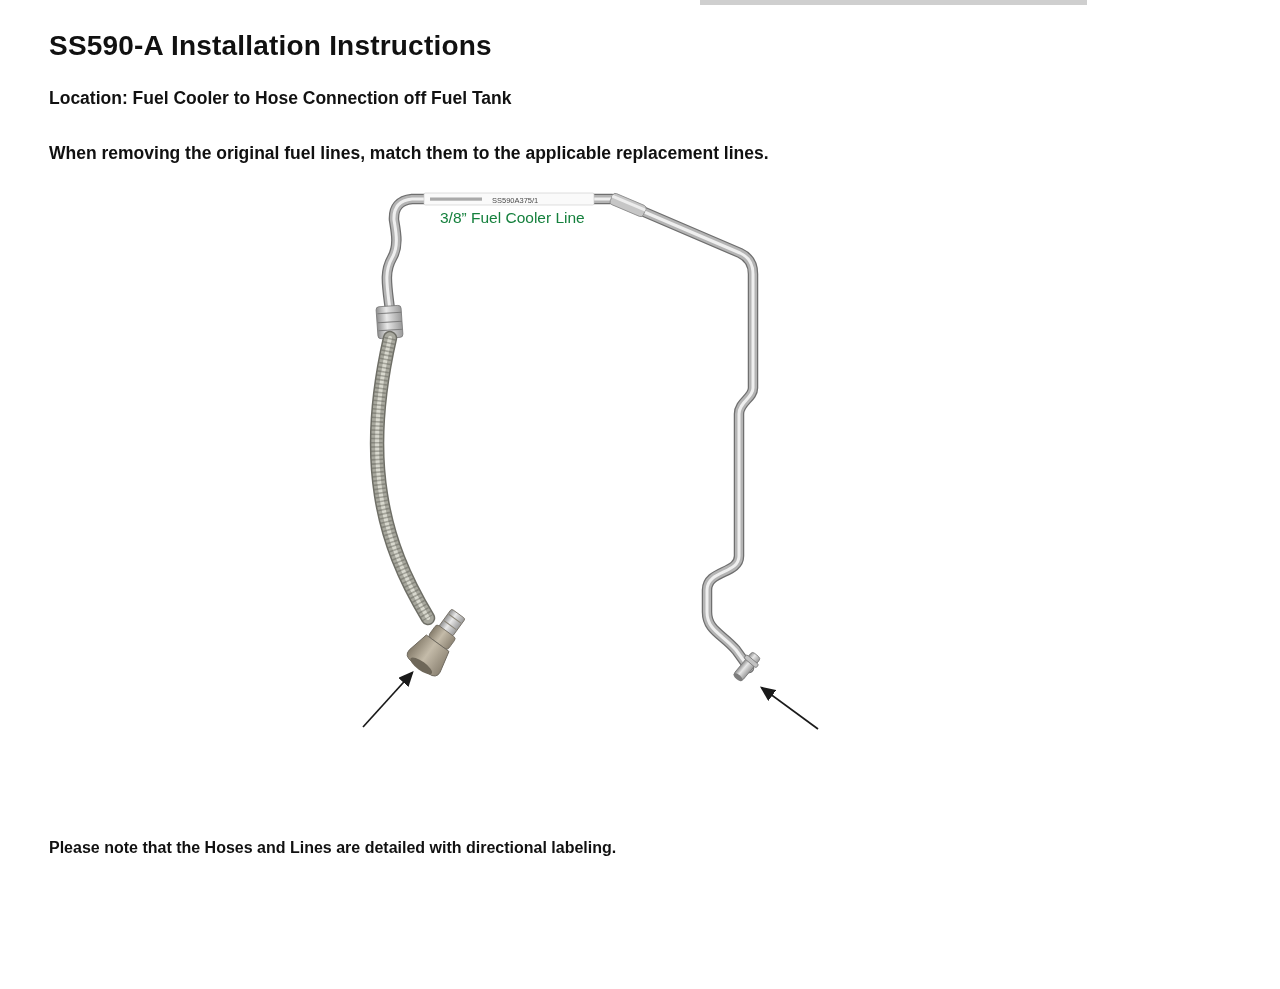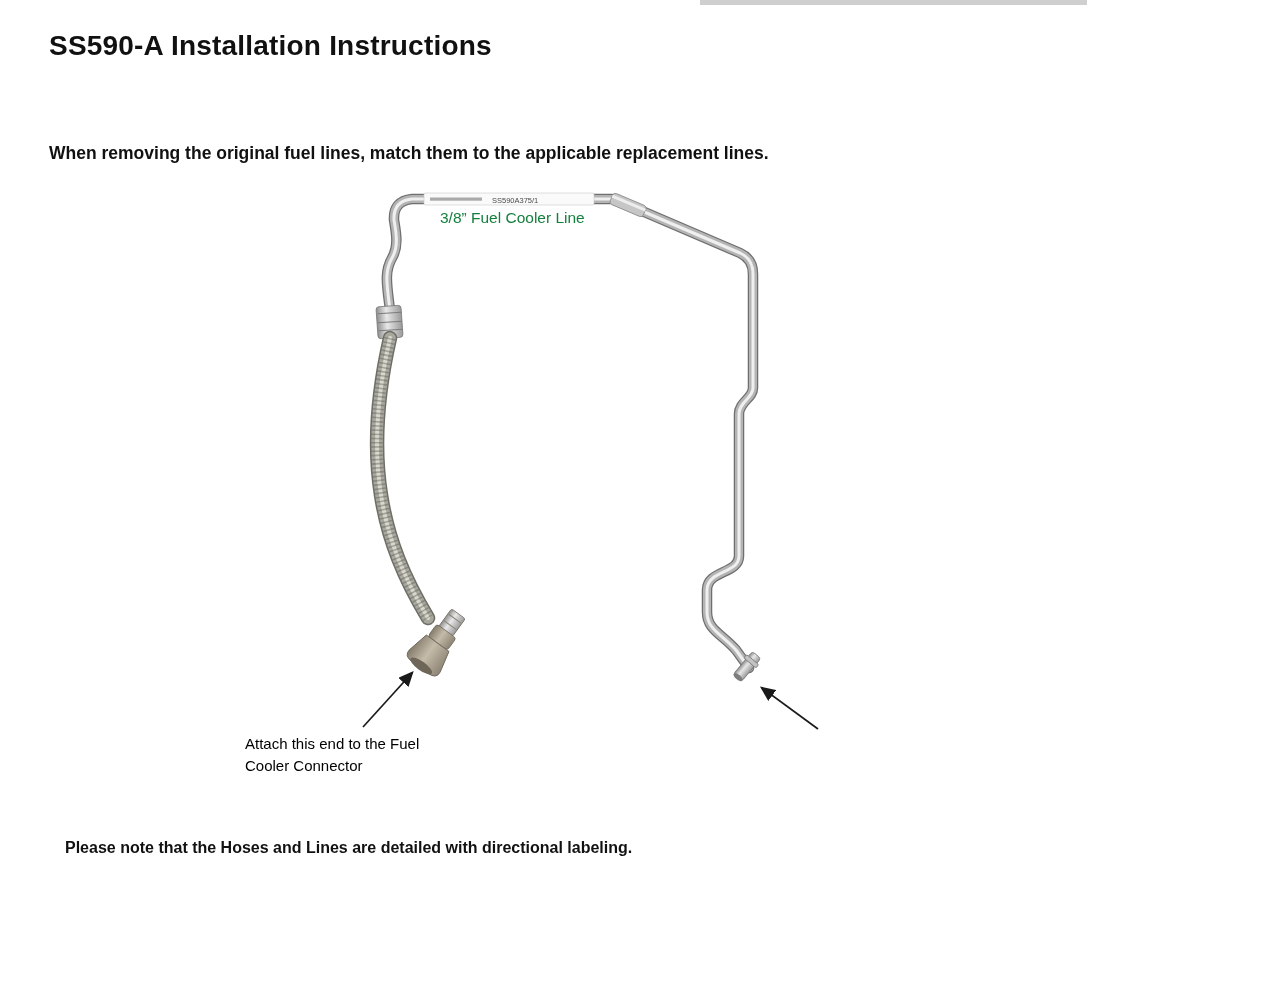--- a/index.html
+++ b/index.html
@@ -37,41 +37,42 @@
   }
   .callout {
     position: absolute;
     font-size: 15px; font-weight: 400; line-height: 22px; color: #000;
   }
   .callout-left { left: 245px; top: 733px; }
   .callout-right { left: 723px; top: 733px; }
   .footer-note {
     position: absolute;
     left: 49px; top: 836px;
-    font-size: 16px; font-weight: 700; line-height: 24px; margin-left: 16px;
+    font-size: 16px; font-weight: 700; line-height: 24px;
   }
   .diagram-svg {
     position: absolute;
     left: 330px; top: 180px;
   }
   .sticker-text {
     font-size: 7.5px;
     fill: #4a4a4a;
     font-family: "Liberation Sans", sans-serif;
   }
 </style>
 </head>
 <body>
 
 <div class="page">
 
   <div class="top-scan-bar"></div>
 
   <h1 class="doc-title">SS590-A Installation Instructions</h1>
 
+  <div class="doc-subline location-line">Location: Fuel Cooler to Hose Connection off Fuel Tank</div>
 
   <div class="doc-subline instruction-line">When removing the original fuel lines, match them to the applicable replacement lines.</div>
 
   <svg class="diagram-svg" width="540" height="560" viewBox="330 180 540 560">
     <defs>
       <marker id="arrowhead" markerWidth="9" markerHeight="8" refX="7.5" refY="4" orient="auto">
         <path d="M0,0 L9,4 L0,8 Z" fill="#1a1a1a"></path>
       </marker>
       <linearGradient id="ferruleGrad" x1="0" y1="0" x2="1" y2="0">
         <stop offset="0" stop-color="#8f8f8f"></stop>
@@ -145,23 +146,19 @@
       <rect x="739.5" y="658" width="16" height="4.5" rx="2" fill="#c2c2c2" stroke="#777" stroke-width="0.8"></rect>
       <ellipse cx="747.5" cy="681" rx="5.5" ry="2.5" fill="#7d7d7d"></ellipse>
     </g>
 
     <line x1="363" y1="727" x2="412" y2="673" stroke="#1a1a1a" stroke-width="1.7" marker-end="url(#arrowhead)"></line>
     <line x1="818" y1="729" x2="762" y2="688" stroke="#1a1a1a" stroke-width="1.7" marker-end="url(#arrowhead)"></line>
   </svg>
 
   <div class="part-label">3/8” Fuel Cooler Line</div>
 
-  <div class="callout callout-left">
-    <div>Attach this end to the Fuel</div>
-    <div>Cooler Connector</div>
-  </div>
 
 
   <div class="footer-note">
     <div>Please note that the Hoses and Lines are detailed with directional labeling.</div>
   </div>
 
 </div>
 
 </body></html>

